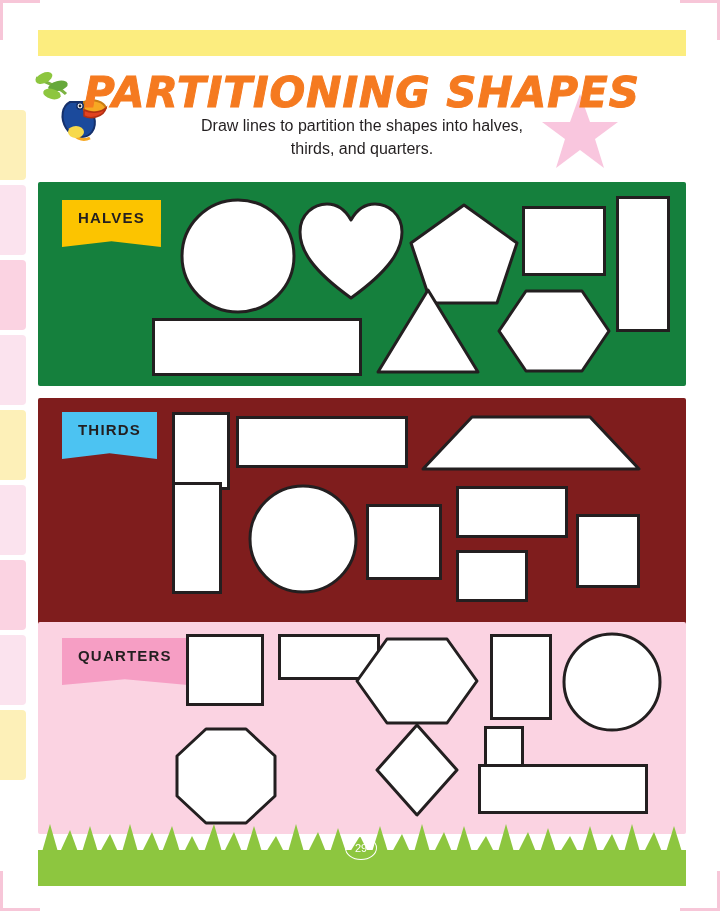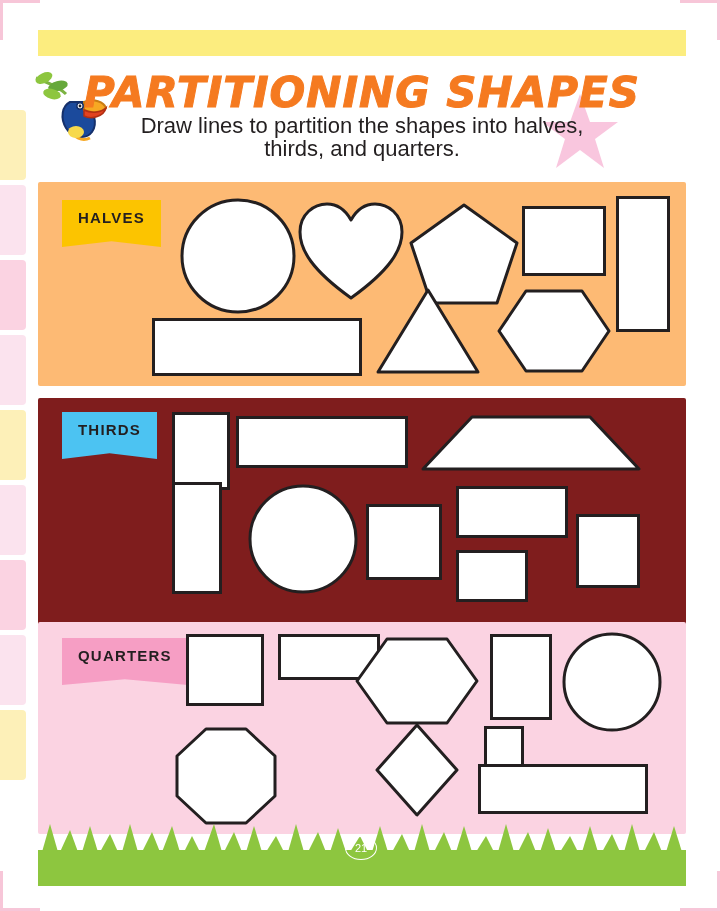--- a/index.html
+++ b/index.html
@@ -73,42 +73,42 @@
     color: #f57a20;
     text-transform: uppercase;
     -webkit-text-stroke: 1px #f57a20;
   }
   .subtitle {
     position: absolute;
     left: 74px;
     top: 58px;
     width: 500px;
     text-align: center;
-    font-size: 22px;
+    font-size: 16px;
     line-height: 23px;
     color: #231f20;
   }
 
   
   .toucan {
     position: absolute;
     left: 32px;
     top: 68px;
     width: 78px;
     height: 86px;
   }
 
   
   .panel {
     position: absolute;
     left: 38px;
     width: 648px;
     border-radius: 2px;
   }
-  .panel-halves { top: 182px; height: 204px; background: #fdba74; }
+  .panel-halves { top: 182px; height: 204px; background: #15803d; }
   .panel-thirds { top: 398px; height: 232px; background: #7f1d1d; }
   .panel-quarters { top: 622px; height: 212px; background: #fbd3e2; }
 
   .tag {
     position: absolute;
     left: 24px;
     height: 34px;
     display: flex;
     align-items: center;
     padding: 0 16px;
@@ -343,14 +343,14 @@
       <path d="M502 28 L510 4 L518 28 Z"></path>
       <path d="M522 28 L532 12 L540 28 Z"></path>
       <path d="M544 28 L552 2 L560 28 Z"></path>
       <path d="M564 28 L574 10 L582 28 Z"></path>
       <path d="M586 28 L594 0 L602 28 Z"></path>
       <path d="M606 28 L616 8 L624 28 Z"></path>
       <path d="M628 28 L636 2 L644 28 Z"></path>
     </g>
   </svg>
 
-  <div class="page-number">21</div>
+  <div class="page-number">29</div>
 </div>
 
 </body></html>

